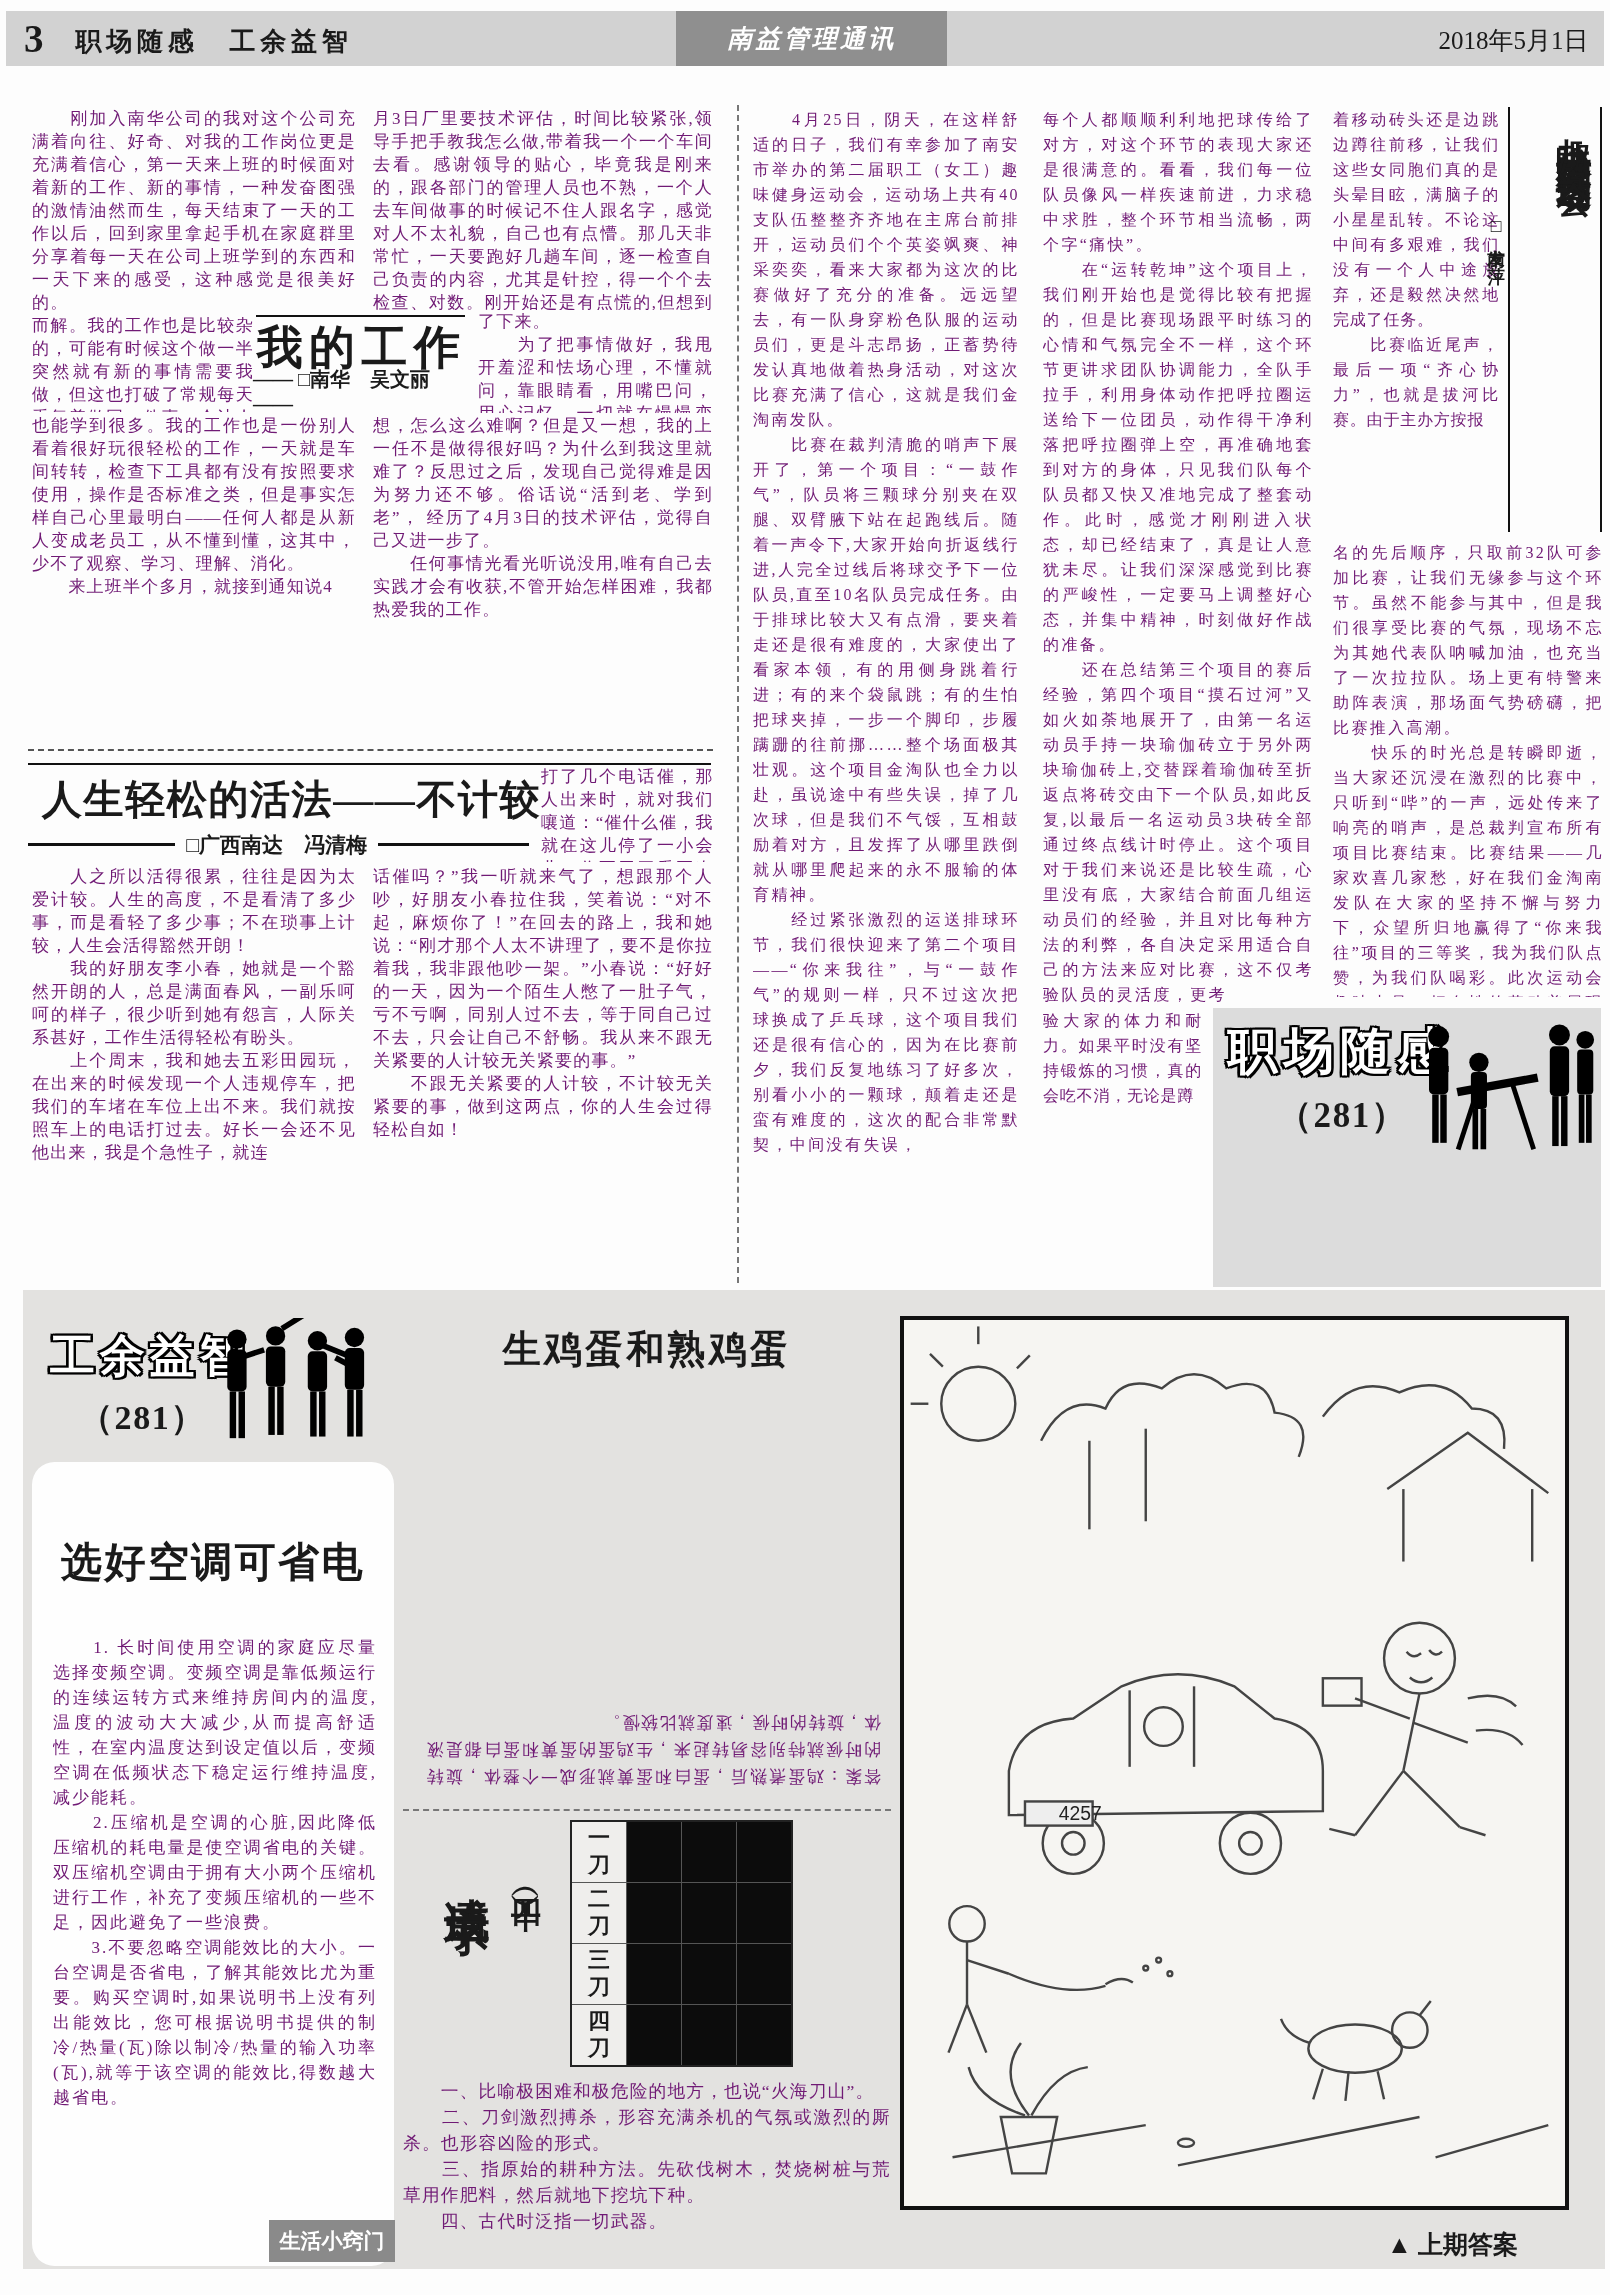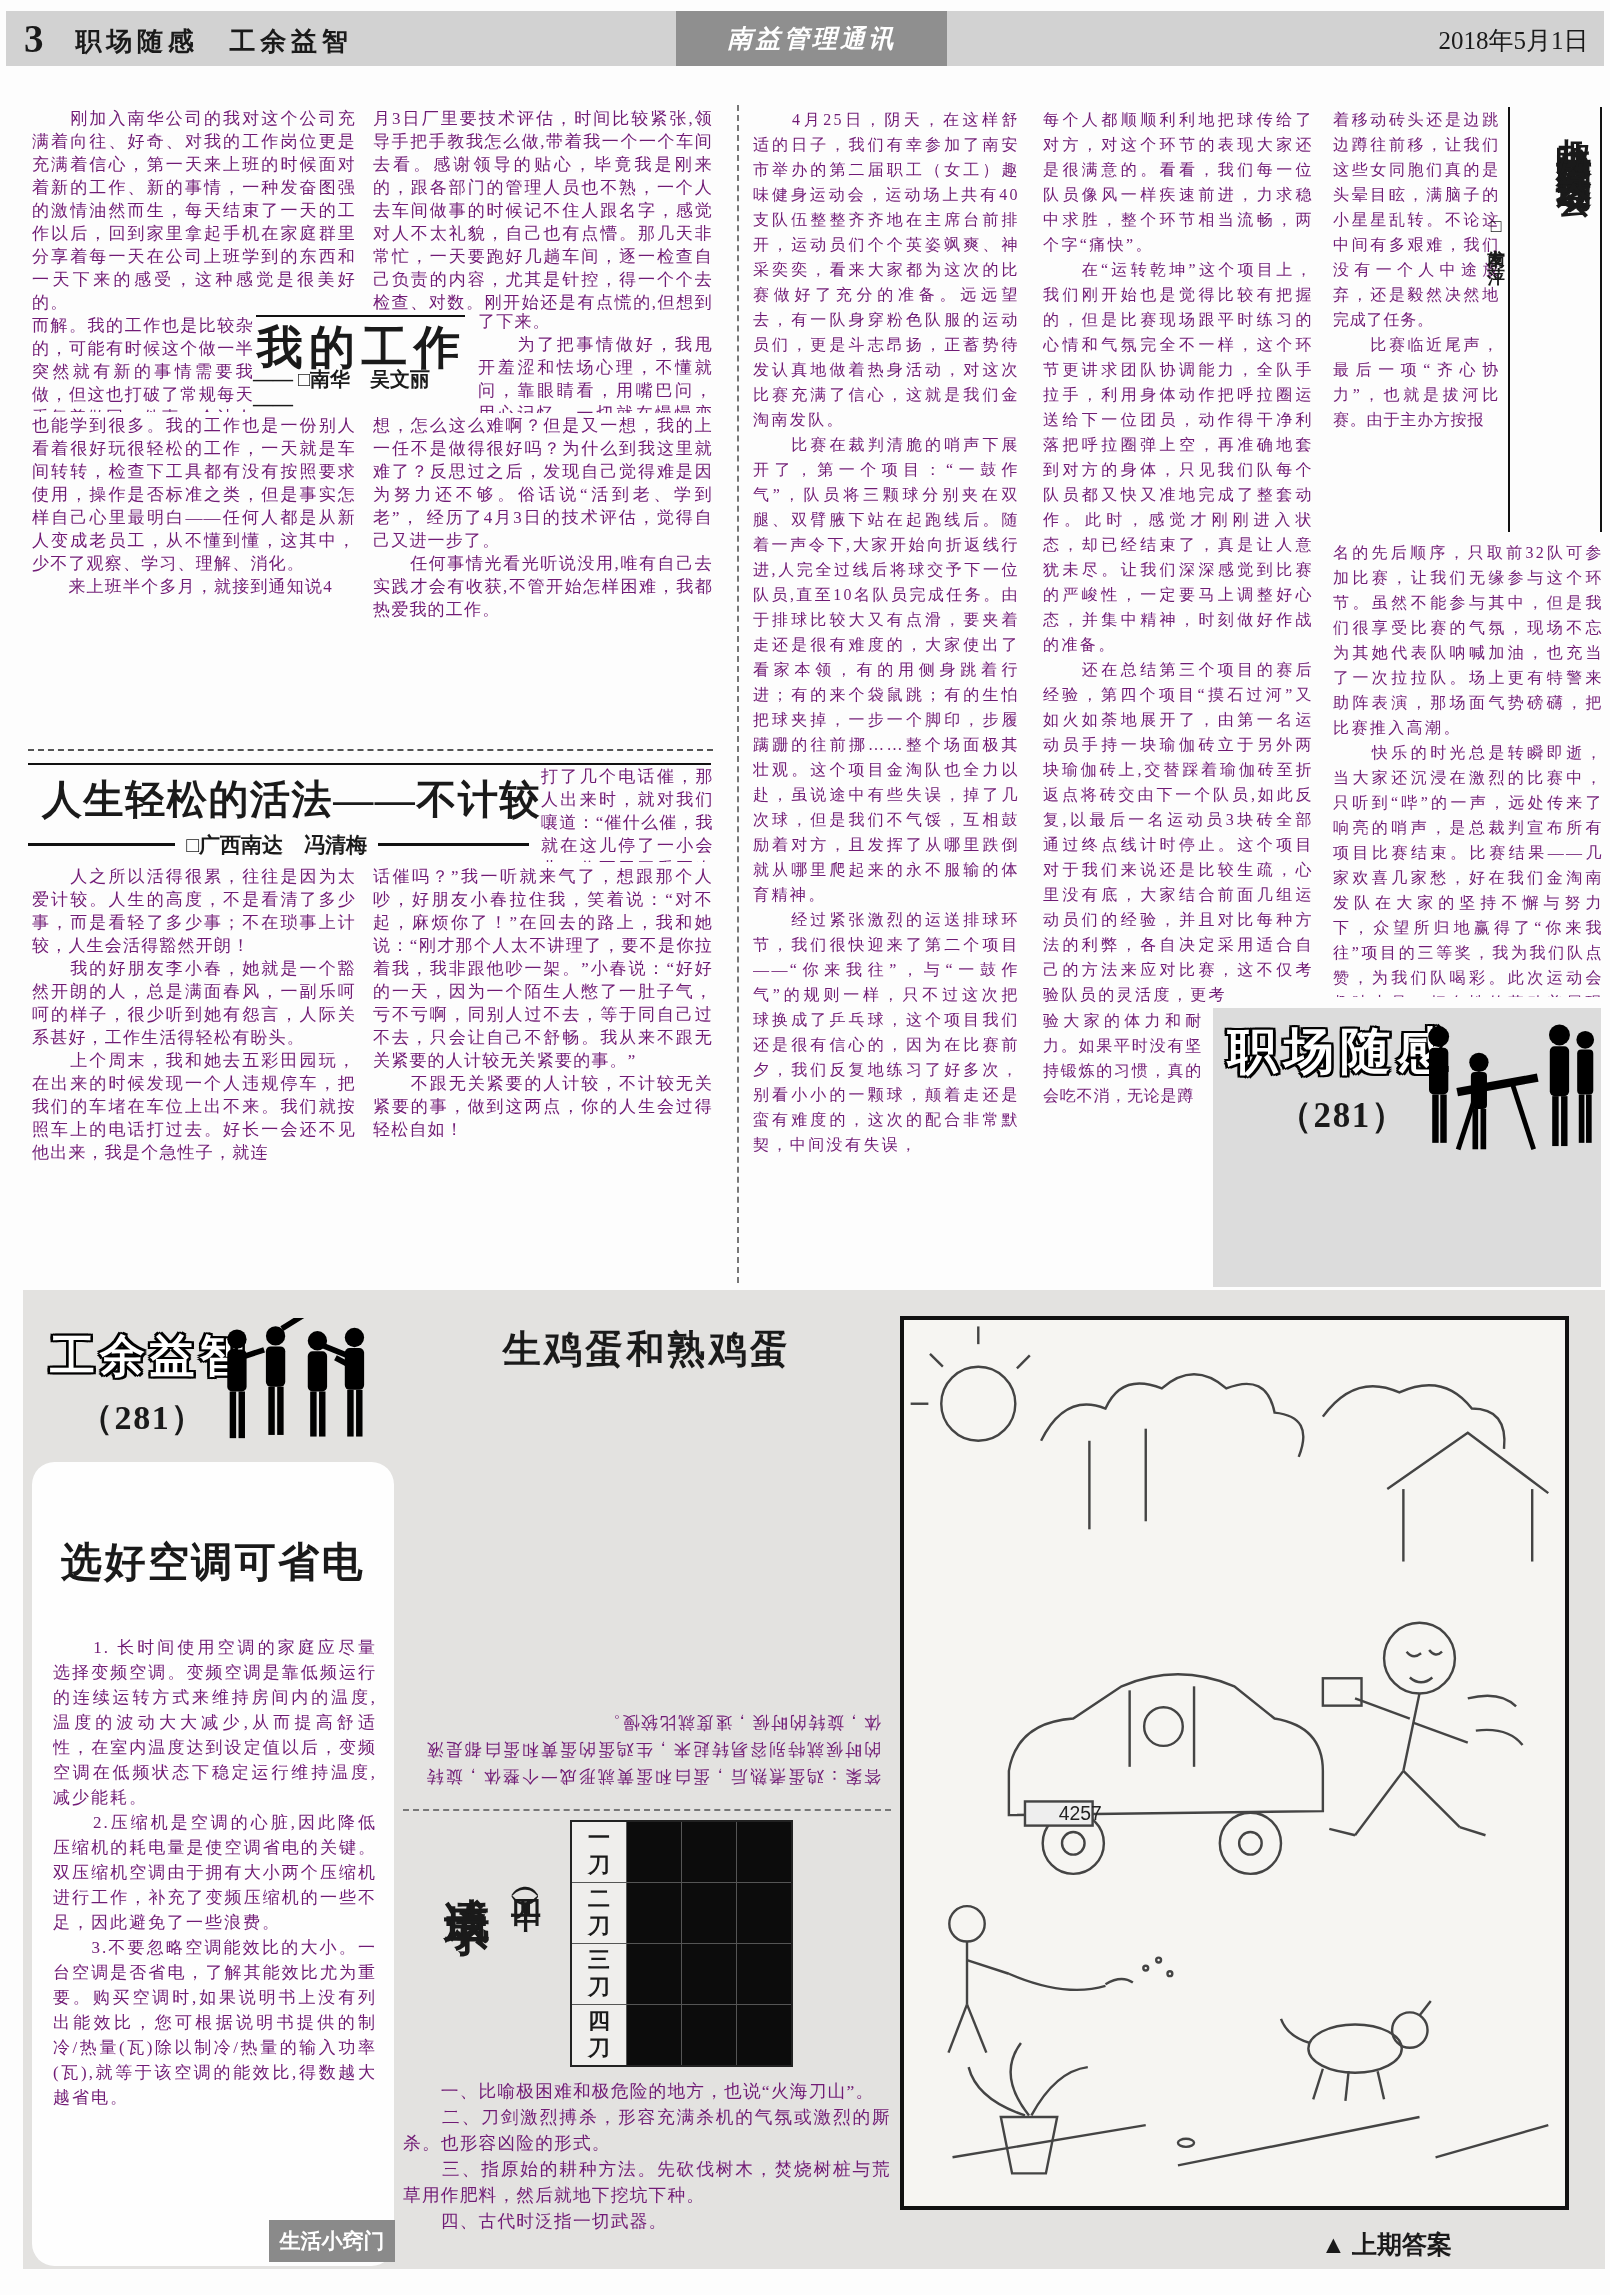--- a/index.html
+++ b/index.html
@@ -282,16 +282,16 @@
 
         <line x1="60" y1="1040" x2="300" y2="1000"></line>
           <line x1="340" y1="1050" x2="640" y2="990"></line>
           <line x1="660" y1="1040" x2="800" y2="1000"></line>
         <ellipse cx="350" cy="1022" rx="10" ry="5"></ellipse>
       </g>
       <text x="192" y="621" font-size="24" font-family="Liberation Sans, sans-serif" fill="#222">4257</text>
     </svg>
   </div>
 
-  <div class="abs" style="left:1321px;top:2228px;width:263px;text-align:left;font-size:25px;font-weight:bold;">▲ 上期答案</div>
+  <div class="abs" style="left:1321px;top:2228px;width:263px;text-align:center;font-size:25px;font-weight:bold;">▲ 上期答案</div>
 
 </div>
 
 
 </body></html>

